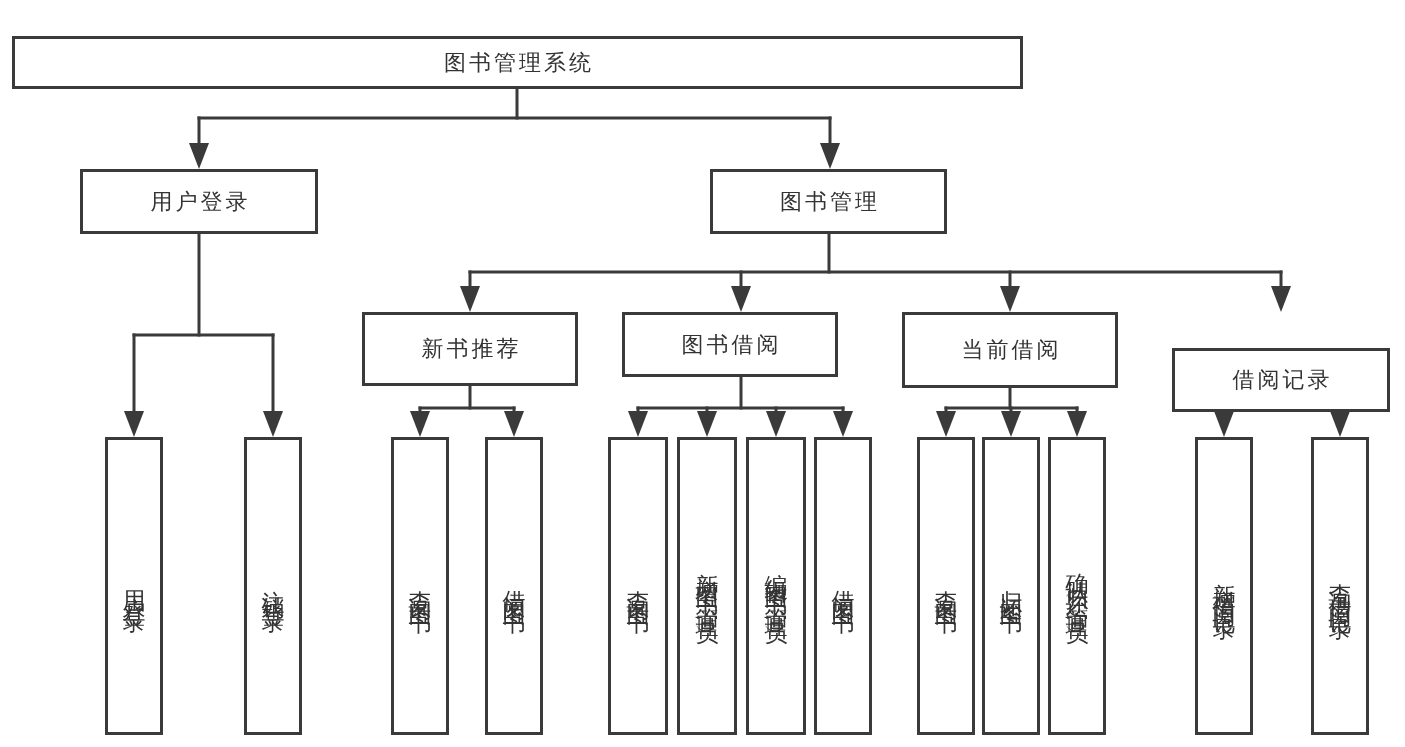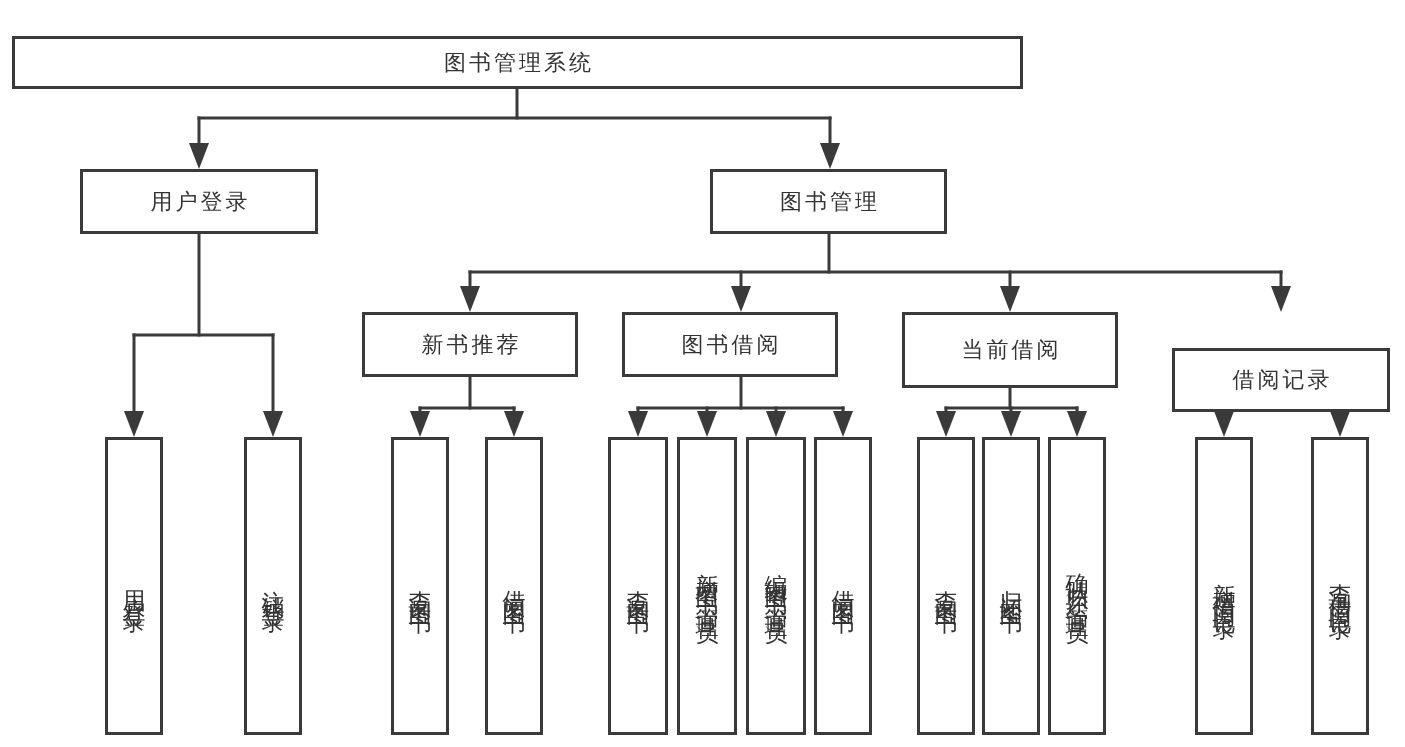--- a/index.html
+++ b/index.html
@@ -117,21 +117,21 @@
   <div id="node-layer">
       <div class="node h" style="left: 12px; top: 13px; width: 1011px; height: 53px; margin-top: 23px;">
         <span class="lbl">图书管理系统</span>
       </div>
       <div class="node h" style="left: 80px; top: 169px; width: 238px; height: 65px;">
         <span class="lbl">用户登录</span>
       </div>
       <div class="node h" style="left: 710px; top: 169px; width: 237px; height: 65px;">
         <span class="lbl">图书管理</span>
       </div>
-      <div class="node h" style="left: 362px; top: 312px; width: 216px; height: 65px;">
+      <div class="node h" style="left: 362px; top: 312px; width: 216px; height: 74px;">
         <span class="lbl">新书推荐</span>
       </div>
       <div class="node h" style="left: 622px; top: 312px; width: 216px; height: 65px;">
         <span class="lbl">图书借阅</span>
       </div>
       <div class="node h" style="left: 902px; top: 312px; width: 216px; height: 76px;">
         <span class="lbl">当前借阅</span>
       </div>
       <div class="node h" style="left: 1172px; top: 312px; width: 218px; height: 64px; margin-top: 36px;">
         <span class="lbl">借阅记录</span>

